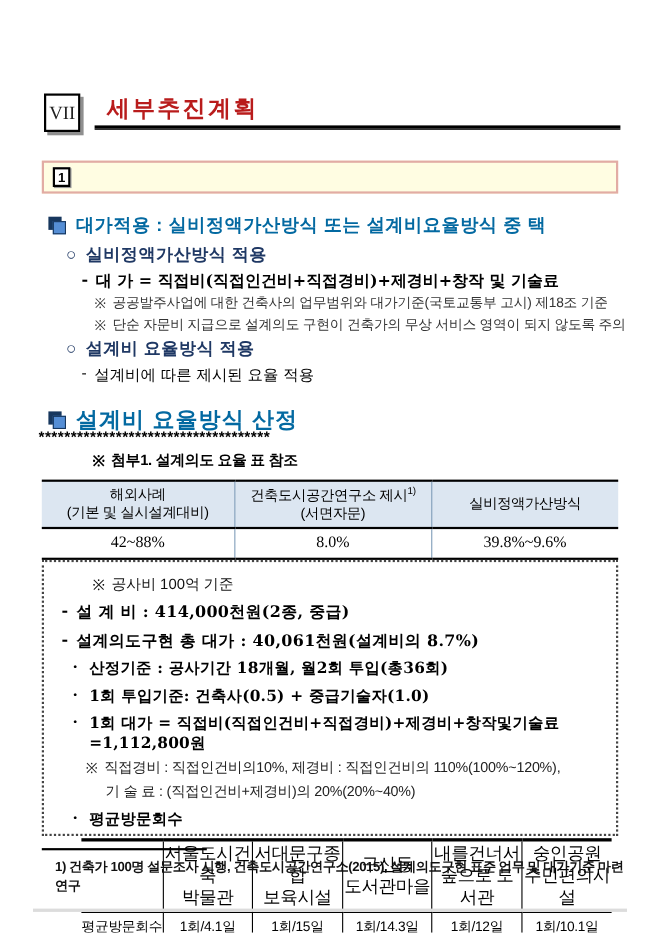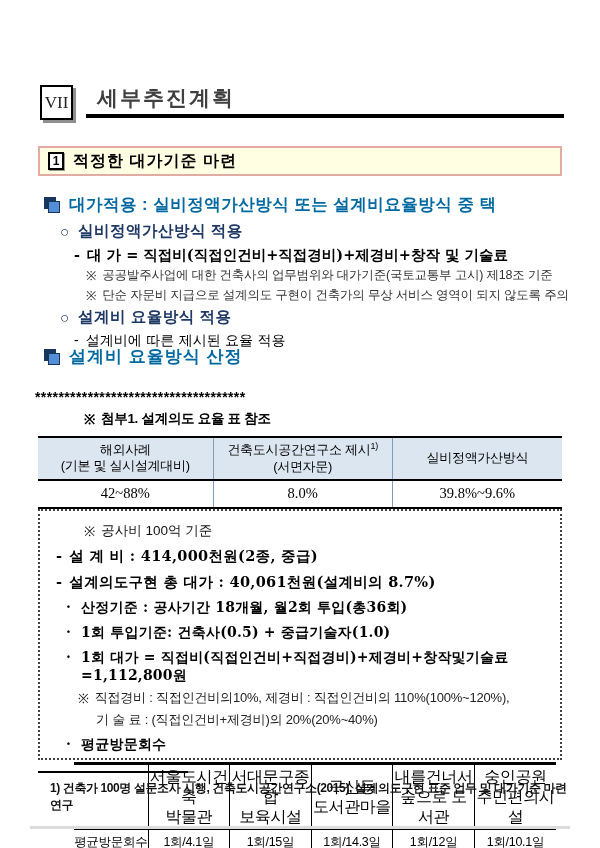--- a/index.html
+++ b/index.html
@@ -12,21 +12,21 @@
 
   
   .sec-no-box {
     left:40px; top:85px; width:33px; height:35px;
     border:2px solid #000; background:#fff;
     box-shadow:3px 3px 0 #8f8f8f;
     display:flex; align-items:center; justify-content:center;
     font-family:"Liberation Serif", serif; font-size:17px; color:#222;
   }
   .sec-title {
-    left:97px; top:84px; font-size:21px; font-weight:bold; letter-spacing:2px; color:#404040;text-align:right;
+    left:97px; top:84px; font-size:21px; font-weight:bold; letter-spacing:2px; color:#b91c1c;text-align:right;
   }
   .title-rule {
     left:86px; top:114px; width:478px; height:3px;
     border-top:3px solid #000; border-bottom:1px solid #000;
   }
 
   
   .yellow-box {
     left:38px; top:146px; width:524px; height:30px;
     background:#FFFDE2; border:2px solid #E2ACA4;
@@ -39,21 +39,21 @@
     font-size:12px; font-weight:bold; margin-right:9px; flex:0 0 auto;
   }
   .yellow-title { font-size:16px; font-weight:bold; letter-spacing:1px; }
 
   
   .h1-row { display:flex; align-items:center; color:#0369a1; font-weight:bold; }
   .sqb { position:relative; width:16px; height:16px; margin-right:9px; flex:0 0 auto; }
   .sqb-back { position:absolute; left:0; top:0; width:12px; height:12px; background:#17375E; }
   .sqb-front { position:absolute; right:0; bottom:0; width:12px; height:12px; background:#558ED5; border:1px solid #17375E; }
   .h1-b1 { left:44px; top:194px; font-size:16.5px; letter-spacing:0.5px; }
-  .h1-b2 { left:44px; top:345px; font-size:17px; letter-spacing:1px; }
+  .h1-b2 { left:44px; top:368px; font-size:20px; letter-spacing:1px; }
 
   .h2-row { display:flex; align-items:center; color:#1F3864; font-weight:bold; font-size:15.5px; letter-spacing:0.5px; }
   .h2-pfx { margin-right:8px; font-weight:bold; }
   .h2-c1 { left:60px; top:221px; }
   .h2-c2 { left:60px; top:307px; }
 
   .dash-line { display:flex; font-family:"DejaVu Serif", serif; font-weight:600; color:#000; }
   .dash-pfx { margin-right:7px; }
   .dash-c1 { left:74px; top:246px; font-size:14.5px; }
   .dash-c2 { left:74px; top:332px; font-size:14px; font-weight:500; }
@@ -126,21 +126,20 @@
   <div class="abs sec-no-box">
     <span>VII</span>
   </div>
   <div class="abs sec-title">세부추진계획</div>
   <div class="abs title-rule"></div>
 
   <div class="abs yellow-box">
     <span class="num-chip">
       <span>1</span>
     </span>
-    <span class="yellow-title">적정한 대가기준 마련</span>
   </div>
 
   <div class="abs h1-row h1-b1">
     <span class="sqb">
         <span class="sqb-back"></span>
         <span class="sqb-front"></span>
       </span>
     <span>대가적용 : 실비정액가산방식 또는 설계비요율방식 중 택</span>
   </div>
 

